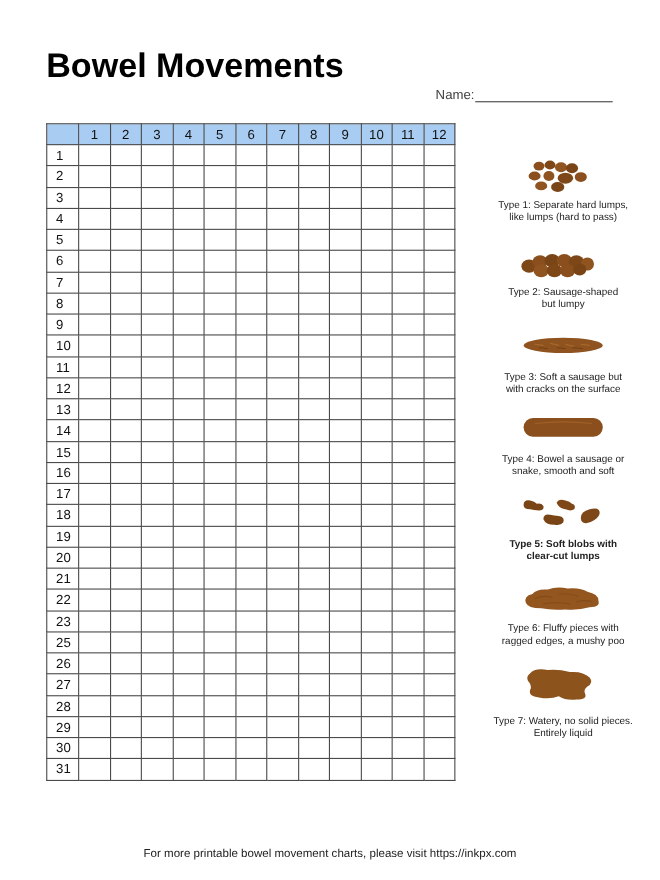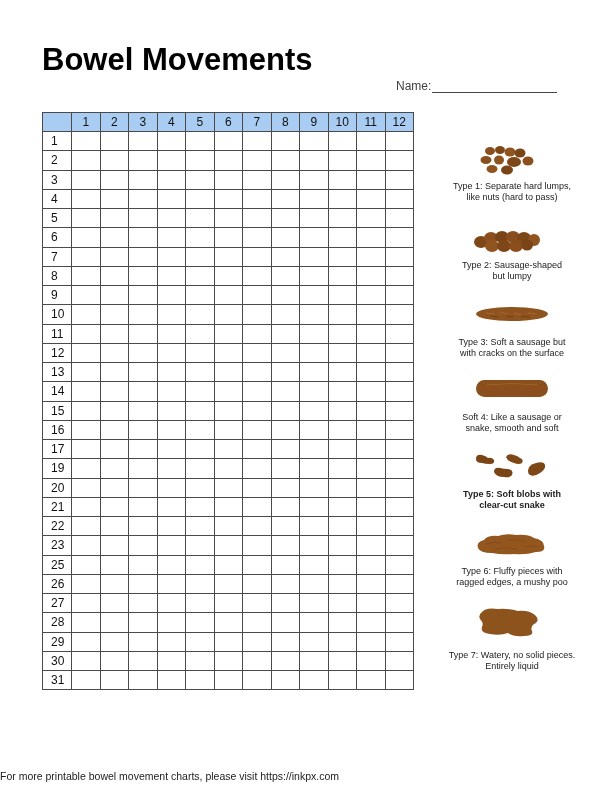--- a/index.html
+++ b/index.html
@@ -45,21 +45,21 @@
     }
     .legend-item {
       position: absolute; left: 0; width: 160px; text-align: center;
     }
     .legend-item svg { display: block; margin: 0 auto; }
     .legend-text {
       font-size: 9px; line-height: 11px; color: #222; margin-top: 4px;
     }
     .footer {
       position: absolute; left: 0; width: 600px; top: 770px;
-      text-align: left; font-size: 10.5px; color: #222;
+      text-align: center; font-size: 10.5px; color: #222;
     }
   </style>
 </head>
 <body>
 
 <div class="title">Bowel Movements</div>
 
 <div class="name-field">
   <span>Name:</span>
   <span class="name-line"></span>
@@ -348,20 +348,35 @@
         <td></td>
         <td></td>
         <td></td>
         <td></td>
         <td></td>
         <td></td>
         <td></td>
         <td></td>
       </tr>
       <tr>
+        <th>18</th>
+        <td></td>
+        <td></td>
+        <td></td>
+        <td></td>
+        <td></td>
+        <td></td>
+        <td></td>
+        <td></td>
+        <td></td>
+        <td></td>
+        <td></td>
+        <td></td>
+      </tr>
+      <tr>
         <th>19</th>
         <td></td>
         <td></td>
         <td></td>
         <td></td>
         <td></td>
         <td></td>
         <td></td>
         <td></td>
         <td></td>
@@ -547,21 +562,21 @@
       <ellipse cx="48" cy="8" rx="5.5" ry="4.5" fill="#7a4516"></ellipse>
       <ellipse cx="14" cy="15" rx="5.5" ry="4" fill="#8a4f1c"></ellipse>
       <ellipse cx="27" cy="15" rx="5" ry="4.5" fill="#8e531f"></ellipse>
       <ellipse cx="42" cy="17" rx="7" ry="5" fill="#7e4718"></ellipse>
       <ellipse cx="56" cy="16" rx="5.5" ry="4.5" fill="#8a4f1c"></ellipse>
       <ellipse cx="20" cy="24" rx="5.5" ry="4" fill="#8f5420"></ellipse>
       <ellipse cx="35" cy="25" rx="6" ry="4.5" fill="#7a4516"></ellipse>
     </svg>
     <div class="legend-text">
       <div>Type 1: Separate hard lumps,</div>
-      <div>like nuts (hard to pass)</div>
+      <div>like lumps (hard to pass)</div>
     </div>
   </div>
 
   <div class="legend-item" style="top:88px;">
     <svg width="80" height="28" viewBox="0 0 80 28">
       <ellipse cx="9" cy="14" rx="7" ry="6" fill="#7e4718"></ellipse>
       <ellipse cx="19" cy="10" rx="7" ry="6" fill="#8a4f1c"></ellipse>
       <ellipse cx="30" cy="9" rx="7" ry="6" fill="#7a4516"></ellipse>
       <ellipse cx="41" cy="9" rx="7" ry="6" fill="#8a4f1c"></ellipse>
       <ellipse cx="52" cy="10" rx="7" ry="6" fill="#7e4718"></ellipse>
@@ -588,35 +603,35 @@
       <div>with cracks on the surface</div>
     </div>
   </div>
 
   <div class="legend-item" style="top:238px;">
     <svg width="80" height="22" viewBox="0 0 80 22">
       <rect x="4" y="2" width="72" height="17" rx="8.5" ry="8.5" fill="#8a4f1c"></rect>
       <path d="M14 7 Q40 4 66 7" stroke="#a8692c" stroke-width="1" fill="none" opacity="0.7"></path>
     </svg>
     <div class="legend-text" style="margin-top:12px;">
-      <div>Soft 4: Like a sausage or</div>
+      <div>Type 4: Bowel a sausage or</div>
       <div>snake, smooth and soft</div>
     </div>
   </div>
 
   <div class="legend-item" style="top:313px;">
     <svg width="80" height="28" viewBox="0 0 80 28">
       <path d="M4 6 Q4 1 10 2 Q14 3 16 5 Q20 4 22 7 Q23 11 18 11 Q13 11 10 10 Q4 10 4 6 Z" fill="#7a4516"></path>
       <path d="M34 4 Q36 0 42 2 Q46 3 48 5 Q52 6 50 10 Q47 12 42 10 Q36 9 34 4 Z" fill="#7e4718"></path>
       <path d="M22 19 Q22 14 28 15 Q32 16 36 16 Q42 17 40 22 Q38 25 32 24 Q24 24 22 19 Z" fill="#7a4516"></path>
       <path d="M56 18 Q56 12 64 10 Q72 8 73 12 Q74 16 68 20 Q62 24 58 22 Q56 21 56 18 Z" fill="#7e4718"></path>
     </svg>
     <div class="legend-text" style="margin-top:8px;font-weight:bold;">
       <div>Type 5: Soft blobs with</div>
-      <div>clear-cut snake</div>
+      <div>clear-cut lumps</div>
     </div>
   </div>
 
   <div class="legend-item" style="top:390px;">
     <svg width="80" height="28" viewBox="0 0 80 28">
       <path d="M6 18 Q4 12 12 10 Q16 5 26 6 Q34 3 44 5 Q56 4 62 8 Q72 10 72 16 Q74 22 64 22 Q54 25 42 24 Q30 25 20 23 Q8 23 6 18 Z" fill="#94561f"></path>
       <path d="M14 14 Q22 11 30 13 M36 10 Q46 9 54 12 M22 19 Q34 17 46 19 M52 17 Q60 15 66 17" stroke="#7a4516" stroke-width="1" fill="none" opacity="0.6"></path>
     </svg>
     <div class="legend-text" style="margin-top:8px;">
       <div>Type 6: Fluffy pieces with</div>

